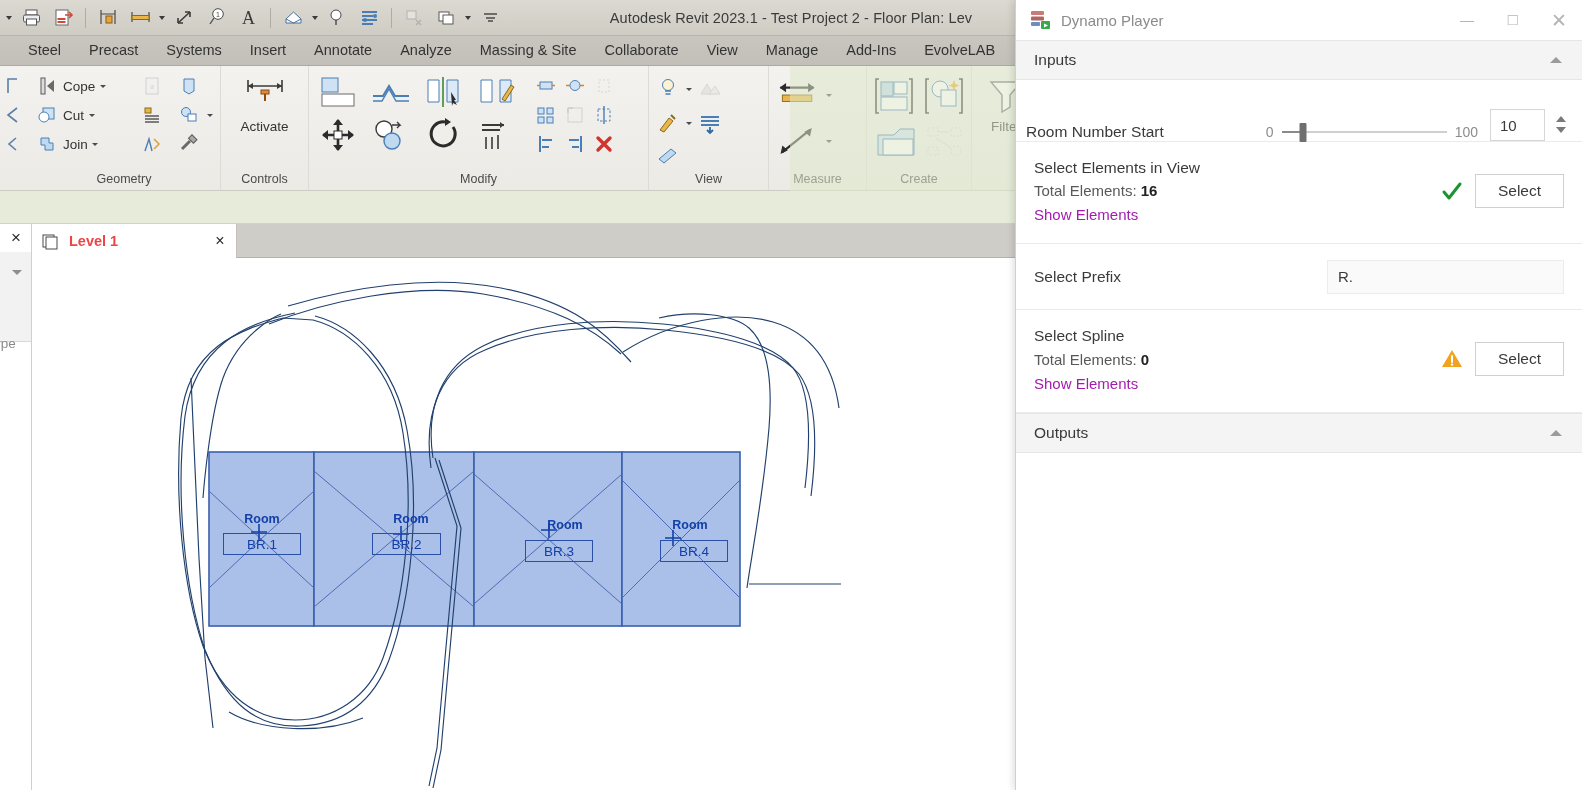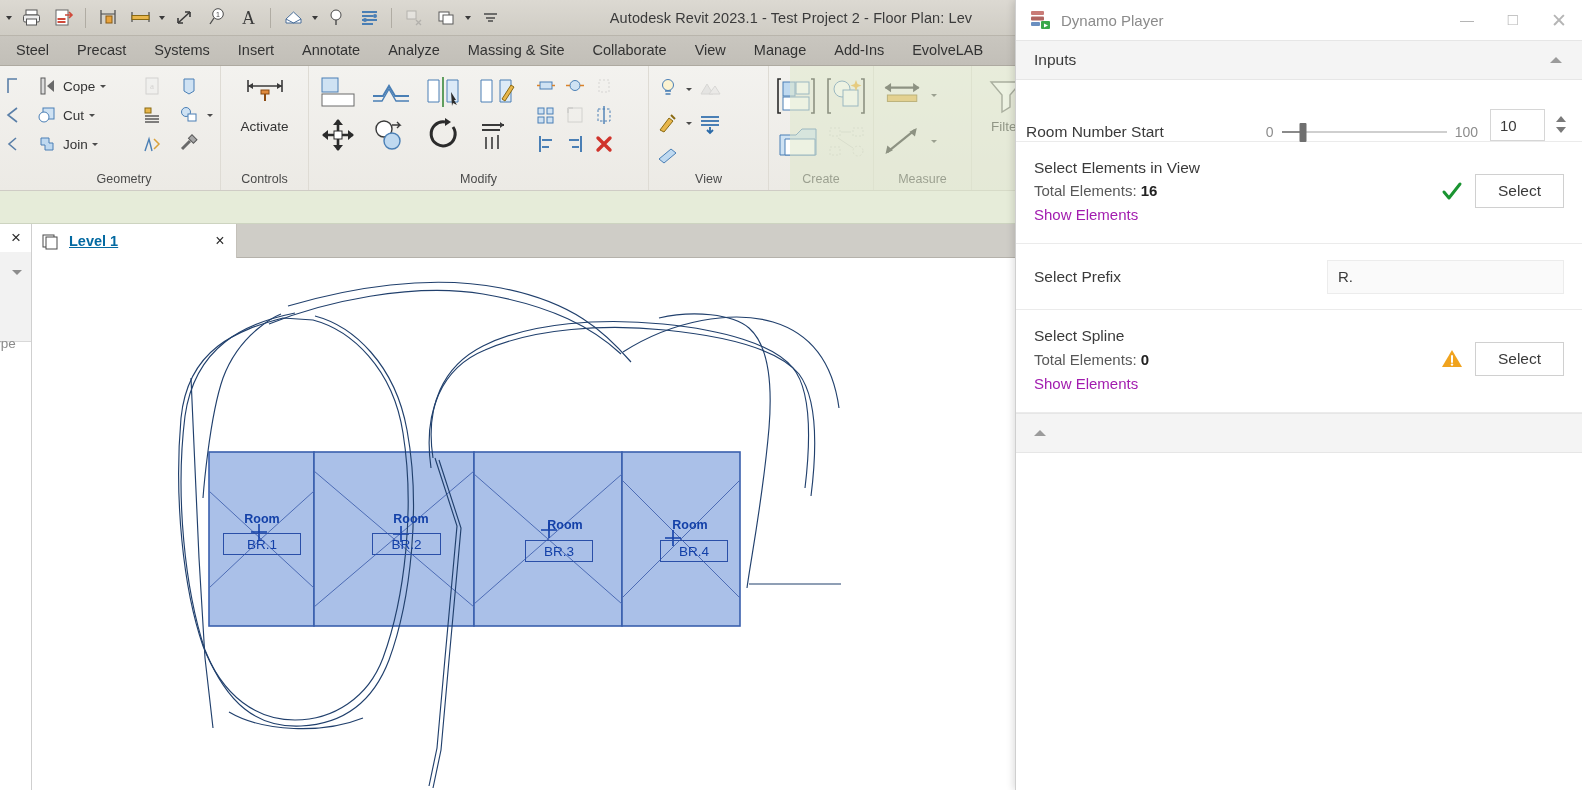--- a/index.html
+++ b/index.html
@@ -41,21 +41,21 @@
     font-size:14.5px; color:#3b3b3b; pointer-events:none;
     letter-spacing:.1px;
   }
 
   
   .tabstrip {
     position:absolute; top:36px; left:0; width:1582px; height:30px;
     background:#c9c6bf;
     background:linear-gradient(#c9c6bf,#c2bfb8);
     border-bottom:1px solid #aeaaa1;
-    display:flex; align-items:center; gap:0px; padding-left:2px;
+    display:flex; align-items:center; gap:0px; padding-left:14px;
   }
   .tab {
     font-size:14.5px; color:#333; padding:3px 14px 4px; white-space:nowrap;
   }
 
   
   .ribbon {
     position:absolute; top:66px; left:0; width:1314px; height:125px;
     background:#f0efec;
     background:linear-gradient(#f3f2ef,#eceae5);
@@ -125,21 +125,21 @@
     position:absolute; top:224px; left:32px; width:1550px; height:34px;
     background:#cfcdc7;
     border-bottom:1px solid #b5b2ab;
   }
   .viewtab {
     position:absolute; top:0; left:0; width:205px; height:34px;
     background:#ffffff; border-right:1px solid #c4c1ba;
     display:flex; align-items:center; gap:9px; padding:0 8px;
   }
   .viewtab .vicon { width:20px;height:20px;display:flex;align-items:center;justify-content:center;}
-  .viewtab .vlabel { font-size:14.5px; font-weight:bold; color:#0369a1; flex:1;text-decoration:underline; }
+  .viewtab .vlabel { font-size:14.5px; font-weight:bold; color:#ef4444; flex:1; }
   .viewtab .vclose { font-size:16px; color:#2b2b2b; width:16px;text-align:center;}
 
   
   .canvas {
     position:absolute; top:258px; left:33px; width:1549px; height:532px;
     background:#ffffff; overflow:hidden;
   }
   .canvas svg { position:absolute; top:0; left:0; }
   .roomlbl {
     position:absolute; font-family:"Liberation Sans", sans-serif;
@@ -690,69 +690,20 @@
                   <path d="M4 7 h18 M4 11 h18 M4 15 h18" stroke="#4a7fb5" stroke-width="2.2"></path>
                   <path d="M13 17 v5 M10 20 l3 3 l3 -3" stroke="#2b6aa8" stroke-width="1.8" fill="none"></path>
                 </svg>
               </div>
             </div>
           </div>
         </div>
         <div class="rlabel">View</div>
       </div>
 
-      <div class="rpanel" style="width:105px">
-        <div class="rbody" style="gap:4px">
-          <div class="rcol">
-            <div class="rrow" style="height:48px">
-              <div class="ricon big">
-                <svg width="46" height="44" viewBox="0 0 46 44">
-                  <path d="M6 5 h-3 v34 h3 M36 5 h3 v34 h-3" stroke="#2b2b2b" fill="none" stroke-width="1.6"></path>
-                  <rect x="8" y="8" width="12" height="14" fill="#bfd9f0" stroke="#4a7fb5"></rect>
-                  <rect x="21" y="8" width="13" height="12" fill="#fff" stroke="#4a7fb5"></rect>
-                  <rect x="8" y="23" width="26" height="13" fill="#fff" stroke="#4a7fb5"></rect>
-                </svg>
-              </div>
-            </div>
-            <div class="rrow" style="height:44px">
-              <div class="ricon big">
-                <svg width="46" height="40" viewBox="0 0 46 40">
-                  <path d="M5 12 h16 l6 -6 h14 v26 h-36 z" fill="#cfe2f3" stroke="#4a7fb5"></path>
-                  <path d="M10 16 h30 v16 h-30 z" fill="#fff" stroke="#4a7fb5"></path>
-                </svg>
-              </div>
-            </div>
-          </div>
-          <div class="rcol">
-            <div class="rrow" style="height:48px">
-              <div class="ricon big">
-                <svg width="46" height="44" viewBox="0 0 46 44">
-                  <path d="M6 5 h-3 v34 h3 M36 5 h3 v34 h-3" stroke="#2b2b2b" fill="none" stroke-width="1.6"></path>
-                  <circle cx="17" cy="15" r="8" fill="#fff" stroke="#4a7fb5"></circle>
-                  <rect x="18" y="16" width="15" height="16" fill="#fff" stroke="#4a7fb5"></rect>
-                  <path d="M31 6 l1.5 4 l4 1.5 l-4 1.5 l-1.5 4 l-1.5 -4 l-4 -1.5 l4 -1.5 z" fill="#f0a923"></path>
-                </svg>
-              </div>
-            </div>
-            <div class="rrow" style="height:44px">
-              <div class="ricon big">
-                <svg width="46" height="40" viewBox="0 0 46 40" opacity="0.33">
-                  <rect x="5" y="5" width="10" height="8" fill="none" stroke="#9a9a9a" stroke-dasharray="2 2"></rect>
-                  <rect x="28" y="5" width="10" height="8" fill="none" stroke="#9a9a9a" stroke-dasharray="2 2"></rect>
-                  <rect x="5" y="24" width="10" height="8" fill="none" stroke="#9a9a9a" stroke-dasharray="2 2"></rect>
-                  <circle cx="33" cy="28" r="5" fill="none" stroke="#9a9a9a" stroke-dasharray="2 2"></circle>
-                  <path d="M16 9 h10 M13 15 l15 10" stroke="#9a9a9a"></path>
-                </svg>
-              </div>
-            </div>
-          </div>
-        </div>
-        <div class="rlabel">Create</div>
-      </div>
-
       <div class="rpanel" style="width:98px">
         <div class="rbody" style="gap:3px;flex-direction:column">
           <div class="rrow" style="height:46px">
             <div class="ricon big">
               <svg width="50" height="40" viewBox="0 0 50 40">
                 <path d="M6 12 h36" stroke="#2b2b2b" stroke-width="2.4"></path>
                 <path d="M5 12 l7 -5 v10 z M43 12 l-7 -5 v10 z" fill="#2b2b2b"></path>
                 <rect x="8" y="20" width="32" height="7" fill="#e8b64b" stroke="#8a6a12"></rect>
               </svg>
             </div>
@@ -762,20 +713,69 @@
             <div class="ricon big">
               <svg width="50" height="36" viewBox="0 0 50 36">
                 <path d="M8 30 L38 6" stroke="#2b2b2b" stroke-width="2.4"></path>
                 <path d="M6 32 l2 -9 l6 5 z M40 4 l-2 9 l-6 -5 z" fill="#2b2b2b"></path>
               </svg>
             </div>
             <div class="caretdn"></div>
           </div>
         </div>
         <div class="rlabel">Measure</div>
+      </div>
+
+      <div class="rpanel" style="width:105px">
+        <div class="rbody" style="gap:4px">
+          <div class="rcol">
+            <div class="rrow" style="height:48px">
+              <div class="ricon big">
+                <svg width="46" height="44" viewBox="0 0 46 44">
+                  <path d="M6 5 h-3 v34 h3 M36 5 h3 v34 h-3" stroke="#2b2b2b" fill="none" stroke-width="1.6"></path>
+                  <rect x="8" y="8" width="12" height="14" fill="#bfd9f0" stroke="#4a7fb5"></rect>
+                  <rect x="21" y="8" width="13" height="12" fill="#fff" stroke="#4a7fb5"></rect>
+                  <rect x="8" y="23" width="26" height="13" fill="#fff" stroke="#4a7fb5"></rect>
+                </svg>
+              </div>
+            </div>
+            <div class="rrow" style="height:44px">
+              <div class="ricon big">
+                <svg width="46" height="40" viewBox="0 0 46 40">
+                  <path d="M5 12 h16 l6 -6 h14 v26 h-36 z" fill="#cfe2f3" stroke="#4a7fb5"></path>
+                  <path d="M10 16 h30 v16 h-30 z" fill="#fff" stroke="#4a7fb5"></path>
+                </svg>
+              </div>
+            </div>
+          </div>
+          <div class="rcol">
+            <div class="rrow" style="height:48px">
+              <div class="ricon big">
+                <svg width="46" height="44" viewBox="0 0 46 44">
+                  <path d="M6 5 h-3 v34 h3 M36 5 h3 v34 h-3" stroke="#2b2b2b" fill="none" stroke-width="1.6"></path>
+                  <circle cx="17" cy="15" r="8" fill="#fff" stroke="#4a7fb5"></circle>
+                  <rect x="18" y="16" width="15" height="16" fill="#fff" stroke="#4a7fb5"></rect>
+                  <path d="M31 6 l1.5 4 l4 1.5 l-4 1.5 l-1.5 4 l-1.5 -4 l-4 -1.5 l4 -1.5 z" fill="#f0a923"></path>
+                </svg>
+              </div>
+            </div>
+            <div class="rrow" style="height:44px">
+              <div class="ricon big">
+                <svg width="46" height="40" viewBox="0 0 46 40" opacity="0.33">
+                  <rect x="5" y="5" width="10" height="8" fill="none" stroke="#9a9a9a" stroke-dasharray="2 2"></rect>
+                  <rect x="28" y="5" width="10" height="8" fill="none" stroke="#9a9a9a" stroke-dasharray="2 2"></rect>
+                  <rect x="5" y="24" width="10" height="8" fill="none" stroke="#9a9a9a" stroke-dasharray="2 2"></rect>
+                  <circle cx="33" cy="28" r="5" fill="none" stroke="#9a9a9a" stroke-dasharray="2 2"></circle>
+                  <path d="M16 9 h10 M13 15 l15 10" stroke="#9a9a9a"></path>
+                </svg>
+              </div>
+            </div>
+          </div>
+        </div>
+        <div class="rlabel">Create</div>
       </div>
 
       <div class="rpanel" style="width:150px;border-right:none">
         <div class="rbody" style="gap:6px">
           <div class="bigbtn" style="width:56px">
             <div class="ricon big">
               <svg width="44" height="40" viewBox="0 0 44 40">
                 <path d="M7 7 h30 l-11 13 v12 l-8 5 v-17 z" fill="#fff" stroke="#6a6a6a" stroke-width="1.4"></path>
               </svg>
             </div>
@@ -995,18 +995,19 @@
         <svg width="24" height="24" viewBox="0 0 24 24">
           <path d="M12 3 L22 20 L2 20 Z" fill="#f0a31e"></path>
           <path d="M12 9 L12 15" stroke="#fff" stroke-width="2" stroke-linecap="round"></path>
           <circle cx="12" cy="17.6" r="1.2" fill="#fff"></circle>
         </svg>
       </div>
       <div class="selbtn">Select</div>
     </div>
 
     <div class="section-header">
+      <div class="st">Outputs</div>
       <div class="chev-up"></div>
     </div>
     <div class="outputs-body"></div>
   </div>
 
 </div>
 
 </body></html>

